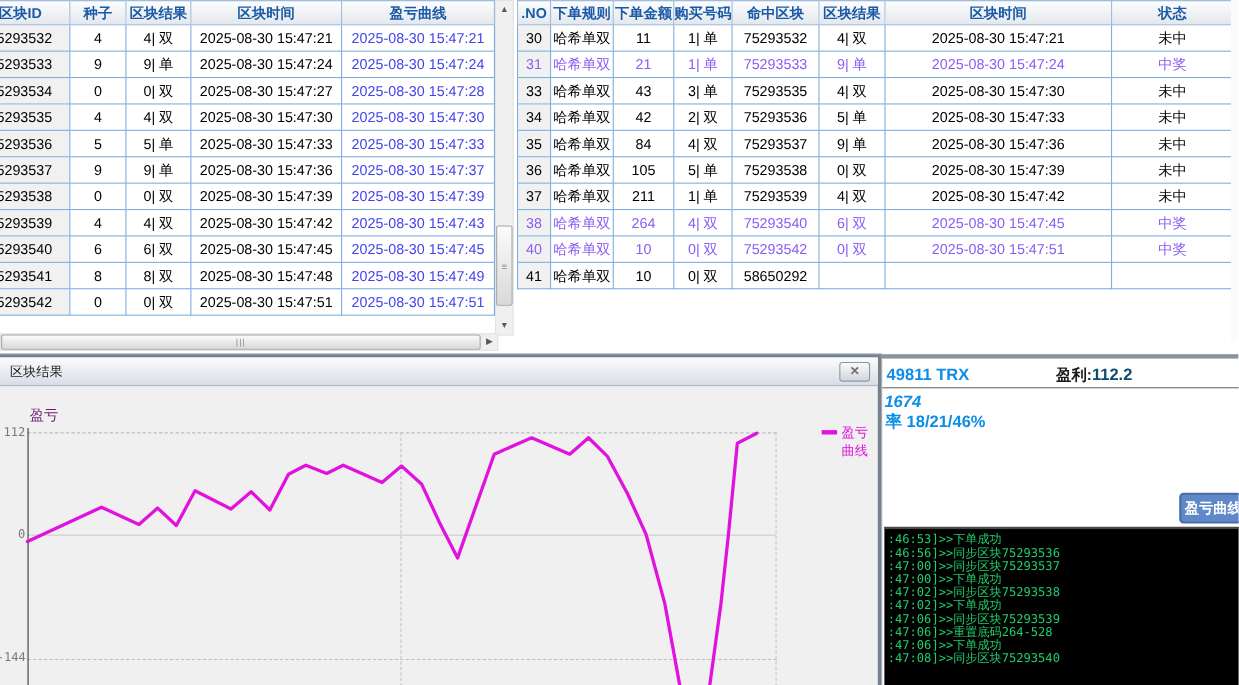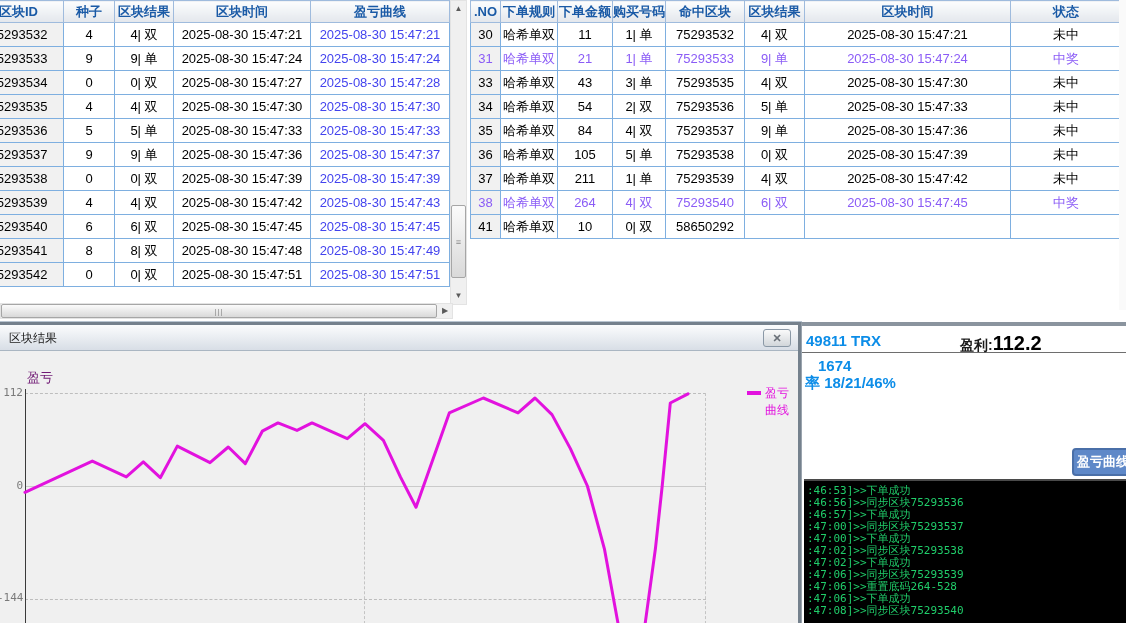--- a/index.html
+++ b/index.html
@@ -75,22 +75,22 @@
   #curve-svg { left:0; top:0; width:801px; height:304px; pointer-events:none; }
   #legend-marker { left:750px; top:66px; width:14px; height:4px; background:#E212DE; }
   #legend-label { left:768px; top:60px; font-size:12px; color:#E212DE; }
 
   
   #stats-panel { left:801px; top:322px; width:325px; height:301px; background:#fff;
     border-top:4px solid #8A949E; border-left:1px solid #9AA4AE; }
   #stats-top { left:0; top:0; width:325px; height:27px; border-bottom:1px solid #6E6E6E; }
   #balance-text { left:4px; top:6px; font-size:15px; font-weight:bold; color:#0C8DE8; }
   #profit-group { left:158px; top:6px; font-size:14px; font-weight:bold; }
-  #profit-label { color:#1a1a1a; } #profit-value { color:#000000; font-size:20px; }
-  #round-count { left:16px; top:31px; font-size:15px; font-weight:bold; color:#0C8DE8; }
+  #profit-label { color:#1a1a1a; } #profit-value { color:#0c4a6e; font-size:15px; }
+  #round-count { left:2px; top:31px; font-size:15px; font-weight:bold; color:#0C8DE8;font-style:italic; }
   #win-rate   { left:3px;  top:48px; font-size:15px; font-weight:bold; color:#0C8DE8; }
   #profit-curve-button { left:270px; top:122px; width:62px; height:28px;
     background:#5E88C8; border:2px solid #4A6FA8; border-radius:4px; color:#fff;
     font-size:13px; font-weight:bold; text-align:center; line-height:24px; }
   #log-console { left:2px; top:153px; width:323px; height:148px; background:#000;
     border-top:2px solid #4A4A4A; padding:4px 0 0 3px; overflow:hidden; }
   .log-line { font-family:"DejaVu Sans Mono", monospace; font-size:11px;
     line-height:12px; color:#20CD6A; white-space:nowrap; }
 </style>
 </head>
@@ -266,21 +266,21 @@
           <td>43</td>
           <td>3| 单</td>
           <td>75293535</td>
           <td>4| 双</td>
           <td>2025-08-30 15:47:30</td>
           <td>未中</td>
         </tr>
         <tr>
           <td class="rowhead">34</td>
           <td>哈希单双</td>
-          <td>54</td>
+          <td>42</td>
           <td>2| 双</td>
           <td>75293536</td>
           <td>5| 单</td>
           <td>2025-08-30 15:47:33</td>
           <td>未中</td>
         </tr>
         <tr>
           <td class="rowhead">35</td>
           <td>哈希单双</td>
           <td>84</td>
@@ -311,20 +311,30 @@
           <td>未中</td>
         </tr>
         <tr class="win">
           <td class="rowhead">38</td>
           <td>哈希单双</td>
           <td>264</td>
           <td>4| 双</td>
           <td>75293540</td>
           <td>6| 双</td>
           <td>2025-08-30 15:47:45</td>
+          <td>中奖</td>
+        </tr>
+        <tr class="win">
+          <td class="rowhead">40</td>
+          <td>哈希单双</td>
+          <td>10</td>
+          <td>0| 双</td>
+          <td>75293542</td>
+          <td>0| 双</td>
+          <td>2025-08-30 15:47:51</td>
           <td>中奖</td>
         </tr>
         <tr>
           <td class="rowhead">41</td>
           <td>哈希单双</td>
           <td>10</td>
           <td>0| 双</td>
           <td>58650292</td>
           <td></td>
           <td></td>
@@ -368,21 +378,20 @@
   <div class="abs" id="balance-text">49811 TRX</div>
   <div class="abs" id="profit-group">
     <span id="profit-label">盈利:</span><span id="profit-value">112.2</span>
   </div>
   <div class="abs" id="round-count">1674</div>
   <div class="abs" id="win-rate">率 18/21/46%</div>
   <div class="abs" id="profit-curve-button">盈亏曲线</div>
   <div class="abs" id="log-console">
       <div class="log-line">:46:53]&gt;&gt;下单成功</div>
       <div class="log-line">:46:56]&gt;&gt;同步区块75293536</div>
-      <div class="log-line">:46:57]&gt;&gt;下单成功</div>
       <div class="log-line">:47:00]&gt;&gt;同步区块75293537</div>
       <div class="log-line">:47:00]&gt;&gt;下单成功</div>
       <div class="log-line">:47:02]&gt;&gt;同步区块75293538</div>
       <div class="log-line">:47:02]&gt;&gt;下单成功</div>
       <div class="log-line">:47:06]&gt;&gt;同步区块75293539</div>
       <div class="log-line">:47:06]&gt;&gt;重置底码264-528</div>
       <div class="log-line">:47:06]&gt;&gt;下单成功</div>
       <div class="log-line">:47:08]&gt;&gt;同步区块75293540</div>
     </div>
 </div>

